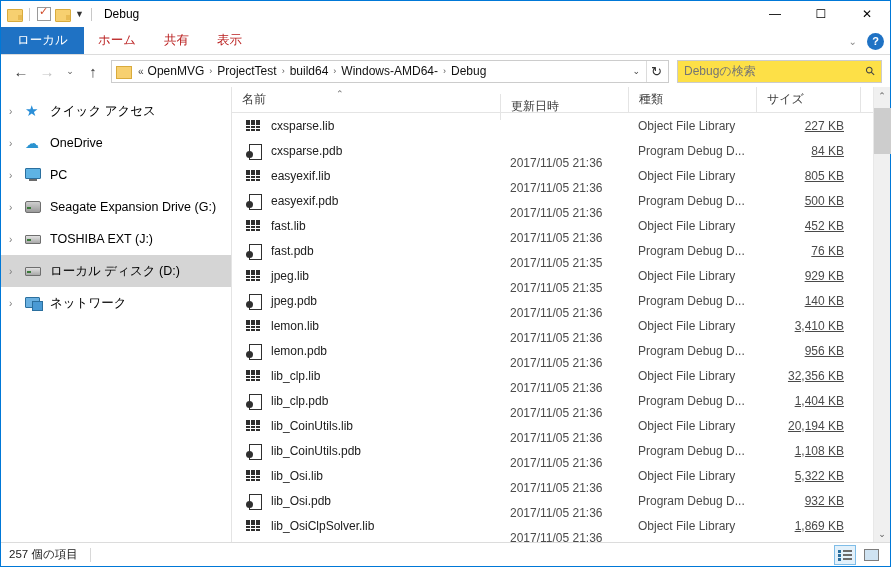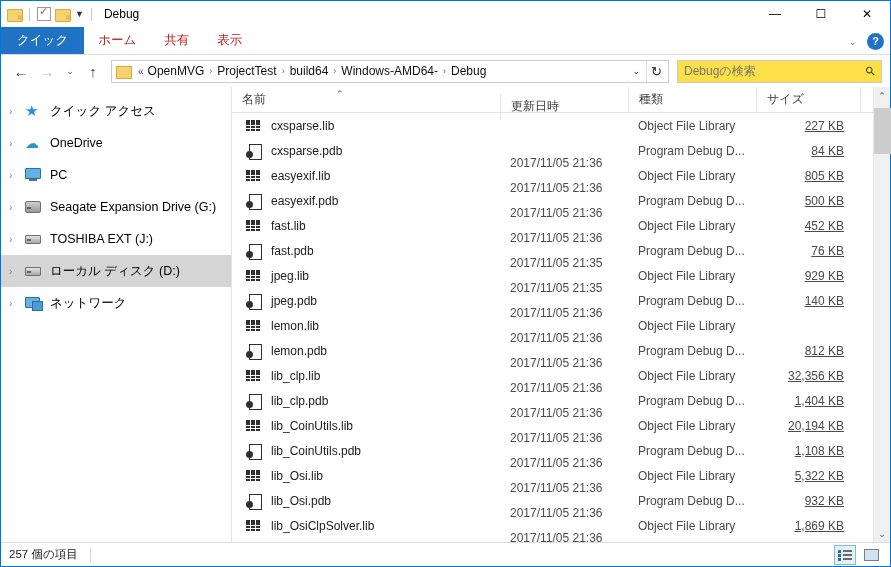--- a/index.html
+++ b/index.html
@@ -341,21 +341,21 @@
     </div>
     <span class="title-text">Debug</span>
     <div class="winbtns">
       <div class="winbtn">—</div>
       <div class="winbtn">☐</div>
       <div class="winbtn close">✕</div>
     </div>
   </div>
 
   <div class="ribbon">
-    <div class="tab file">クイック</div>
+    <div class="tab file">ローカル</div>
     <div class="tab">ホーム</div>
     <div class="tab">共有</div>
     <div class="tab">表示</div>
     <div class="ribbon-right">
       <span class="ribbon-chev">⌄</span>
       <span class="help-icon">?</span>
     </div>
   </div>
 
   <div class="addrbar">
@@ -559,31 +559,32 @@
                 <span class="fi-lib">
                   <i></i>
                   <i></i>
                   <i></i>
                 </span>
               </span>
               <span>lemon.lib</span>
             </div>
             <div class="cell cell-date">2017/11/05 21:36</div>
             <div class="cell cell-type">Object File Library</div>
+            <div class="cell cell-size">3,410 KB</div>
           </div>
           <div class="row">
             <div class="cell cell-name">
               <span class="fico">
                 <span class="fi-pdb"></span>
               </span>
               <span>lemon.pdb</span>
             </div>
             <div class="cell cell-date">2017/11/05 21:36</div>
             <div class="cell cell-type">Program Debug D...</div>
-            <div class="cell cell-size">812 KB</div>
+            <div class="cell cell-size">956 KB</div>
           </div>
           <div class="row">
             <div class="cell cell-name">
               <span class="fico">
                 <span class="fi-lib">
                   <i></i>
                   <i></i>
                   <i></i>
                 </span>
               </span>

